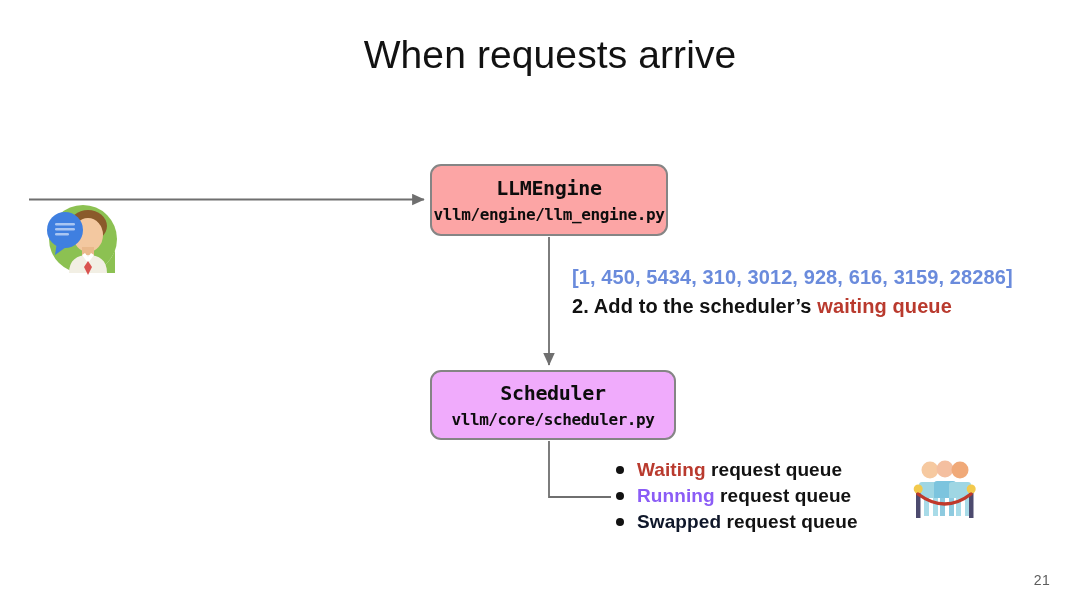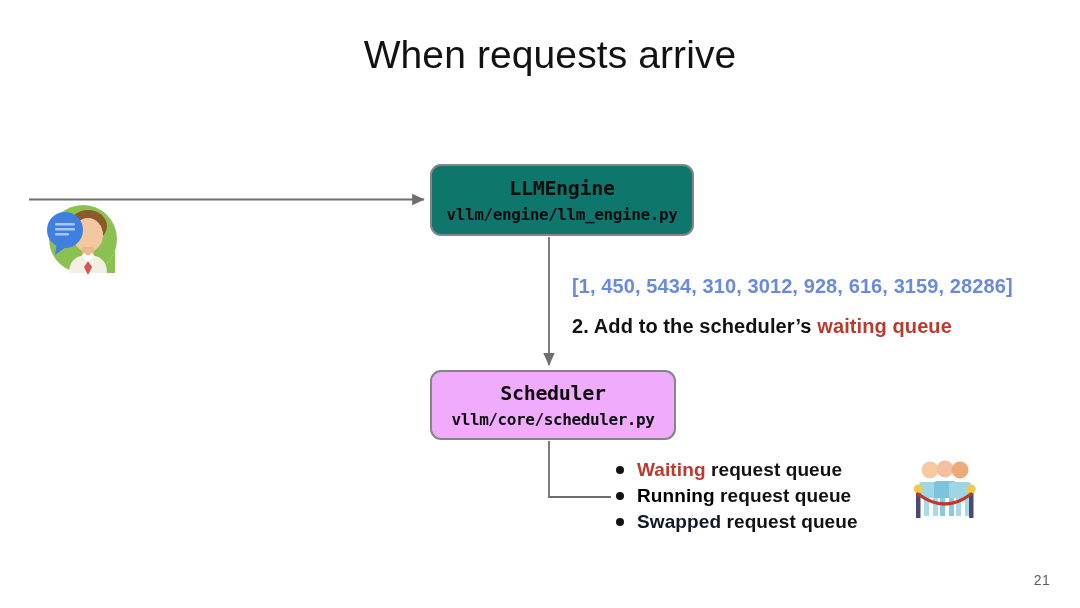--- a/index.html
+++ b/index.html
@@ -89,23 +89,23 @@
     font-size: 16px;
     font-weight: 700;
     color: #0d0d0d;
     line-height: 1.2;
     margin-top: 5px;
     letter-spacing: -0.4px;
   }
   #box-llmengine {
     left: 430px;
     top: 164px;
-    width: 264px;
+    width: 238px;
     height: 72px;
-    background: #0f766e;
+    background: #fca5a5;
   }
   #box-scheduler {
     left: 430px;
     top: 370px;
     width: 246px;
     height: 70px;
     background: #f0abfc;
   }
 
   
@@ -123,24 +123,24 @@
     letter-spacing: 0.1px;
     white-space: nowrap;
   }
   .step-tokens {
     font-size: 20px;
     font-weight: 700;
     color: #6a8bdc;
     line-height: 1.35;
     letter-spacing: 0.1px;
     white-space: nowrap;
-    margin-top: 18px;
+    margin-top: 9px;
   }
   #step-two {
-    margin-top: 13px;
+    margin-top: 2px;
   }
   .kw-waiting { color: #b93a2e; }
 
   
   #queue-list {
     position: absolute;
     left: 615px;
     top: 457px;
     width: 300px;
     list-style: none;
@@ -160,21 +160,21 @@
   #queue-list li .bullet {
     position: absolute;
     left: 1px;
     top: 9px;
     width: 8px;
     height: 8px;
     border-radius: 50%;
     background: #121212;
   }
   .q-waiting { color: #b93a2e; }
-  .q-running { color: #000000; }
+  .q-running { color: #8b5cf6; }
   .q-swapped { color: #0f172a; }
 
   
   #crowd-icon {
     position: absolute;
     left: 910px;
     top: 458px;
     width: 70px;
     height: 62px;
   }

